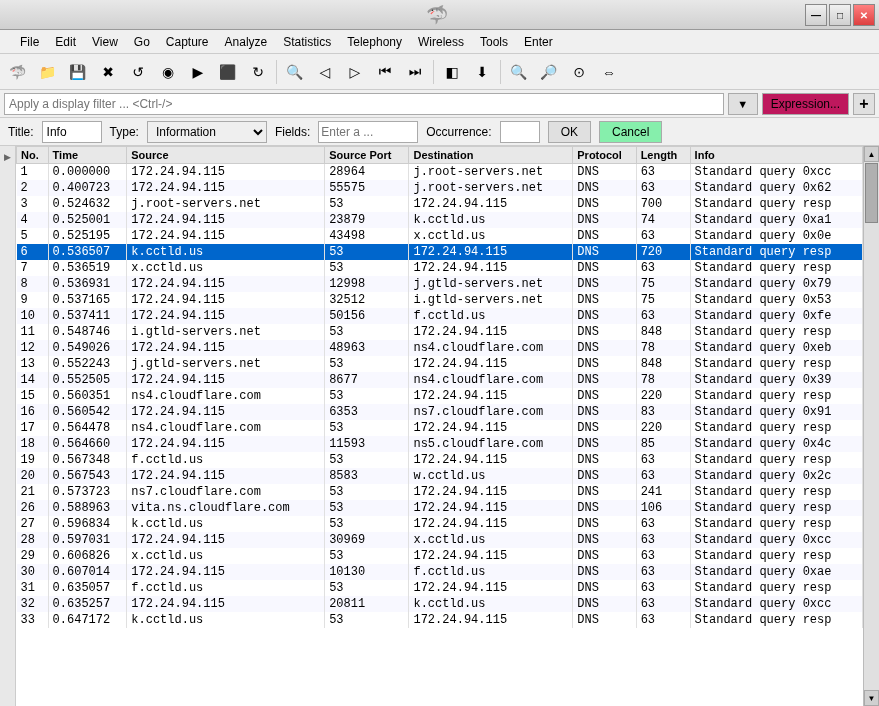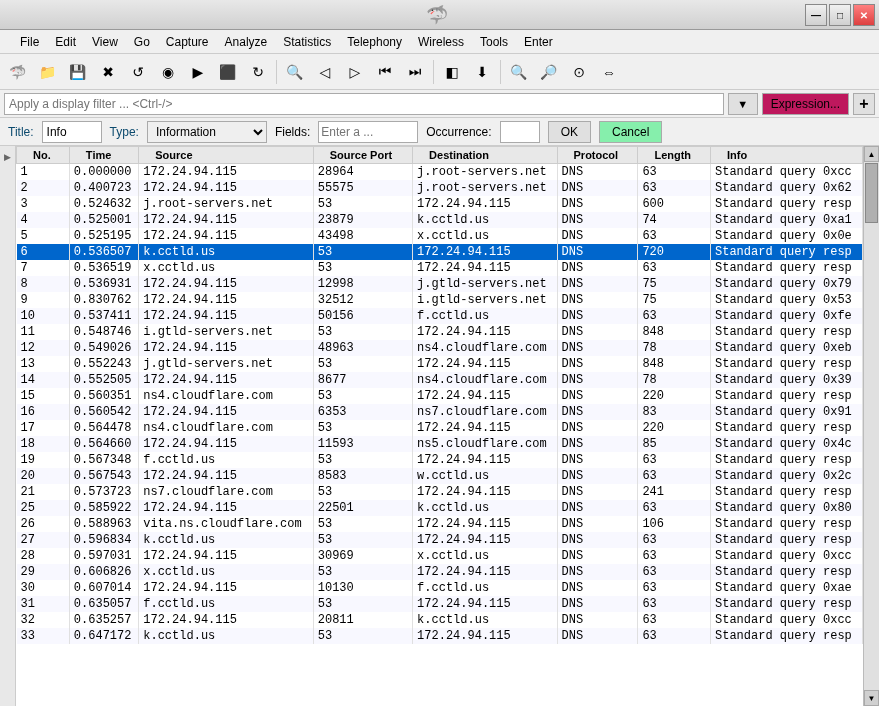--- a/index.html
+++ b/index.html
@@ -157,21 +157,21 @@
     
     .col-filter-bar {
       background: #f0f0f0;
       height: 28px;
       display: flex;
       align-items: center;
       border-bottom: 1px solid #ccc;
       padding: 2px 8px;
       gap: 8px;
     }
-    .col-filter-label { font-size: 12px; color: #0c4a6e; }
+    .col-filter-label { font-size: 12px; color: #000000; }
     .col-filter-input {
       width: 60px;
       height: 22px;
       border: 1px solid #aaa;
       font-size: 12px;
       padding: 0 4px;
     }
     .col-filter-select {
       height: 22px;
       border: 1px solid #aaa;
@@ -206,21 +206,21 @@
     }
     .packet-table {
       width: 100%;
       border-collapse: collapse;
       font-size: 12px;
       font-family: 'Courier New', monospace;
     }
     .packet-table thead th {
       background: #e8e8e8;
       border: 1px solid #ccc;
-      padding: 2px 16px;
+      padding: 2px 4px;
       text-align: left;
       font-weight: bold;
       font-family: Arial, sans-serif;
       font-size: 11px;
       position: sticky;
       top: 0;
       z-index: 10;
     }
     .packet-table tbody tr {
       cursor: pointer;
@@ -372,21 +372,21 @@
               <td>63</td>
               <td>Standard query 0x62</td>
             </tr>
             <tr>
               <td>3</td>
               <td>0.524632</td>
               <td>j.root-servers.net</td>
               <td>53</td>
               <td>172.24.94.115</td>
               <td>DNS</td>
-              <td>600</td>
+              <td>700</td>
               <td>Standard query resp</td>
             </tr>
             <tr>
               <td>4</td>
               <td>0.525001</td>
               <td>172.24.94.115</td>
               <td>23879</td>
               <td>k.cctld.us</td>
               <td>DNS</td>
               <td>74</td>
@@ -427,21 +427,21 @@
               <td>0.536931</td>
               <td>172.24.94.115</td>
               <td>12998</td>
               <td>j.gtld-servers.net</td>
               <td>DNS</td>
               <td>75</td>
               <td>Standard query 0x79</td>
             </tr>
             <tr>
               <td>9</td>
-              <td>0.830762</td>
+              <td>0.537165</td>
               <td>172.24.94.115</td>
               <td>32512</td>
               <td>i.gtld-servers.net</td>
               <td>DNS</td>
               <td>75</td>
               <td>Standard query 0x53</td>
             </tr>
             <tr>
               <td>10</td>
               <td>0.537411</td>
@@ -554,30 +554,20 @@
             </tr>
             <tr>
               <td>21</td>
               <td>0.573723</td>
               <td>ns7.cloudflare.com</td>
               <td>53</td>
               <td>172.24.94.115</td>
               <td>DNS</td>
               <td>241</td>
               <td>Standard query resp</td>
-            </tr>
-            <tr>
-              <td>25</td>
-              <td>0.585922</td>
-              <td>172.24.94.115</td>
-              <td>22501</td>
-              <td>k.cctld.us</td>
-              <td>DNS</td>
-              <td>63</td>
-              <td>Standard query 0x80</td>
             </tr>
             <tr>
               <td>26</td>
               <td>0.588963</td>
               <td>vita.ns.cloudflare.com</td>
               <td>53</td>
               <td>172.24.94.115</td>
               <td>DNS</td>
               <td>106</td>
               <td>Standard query resp</td>

